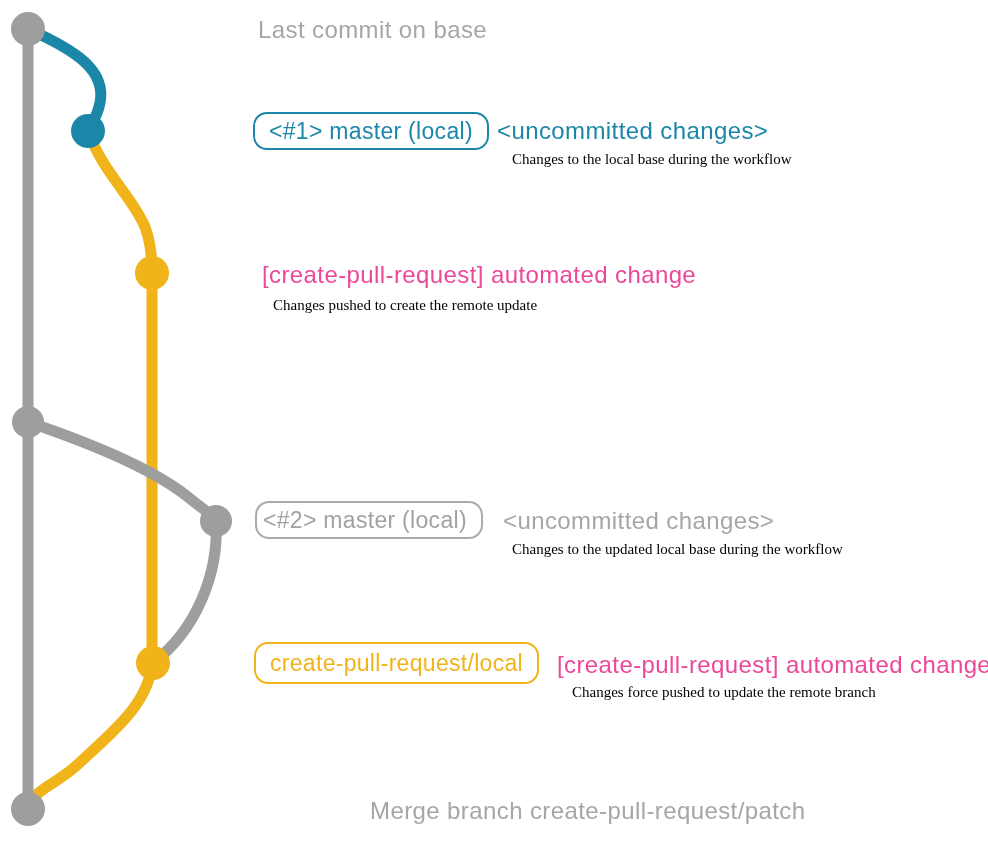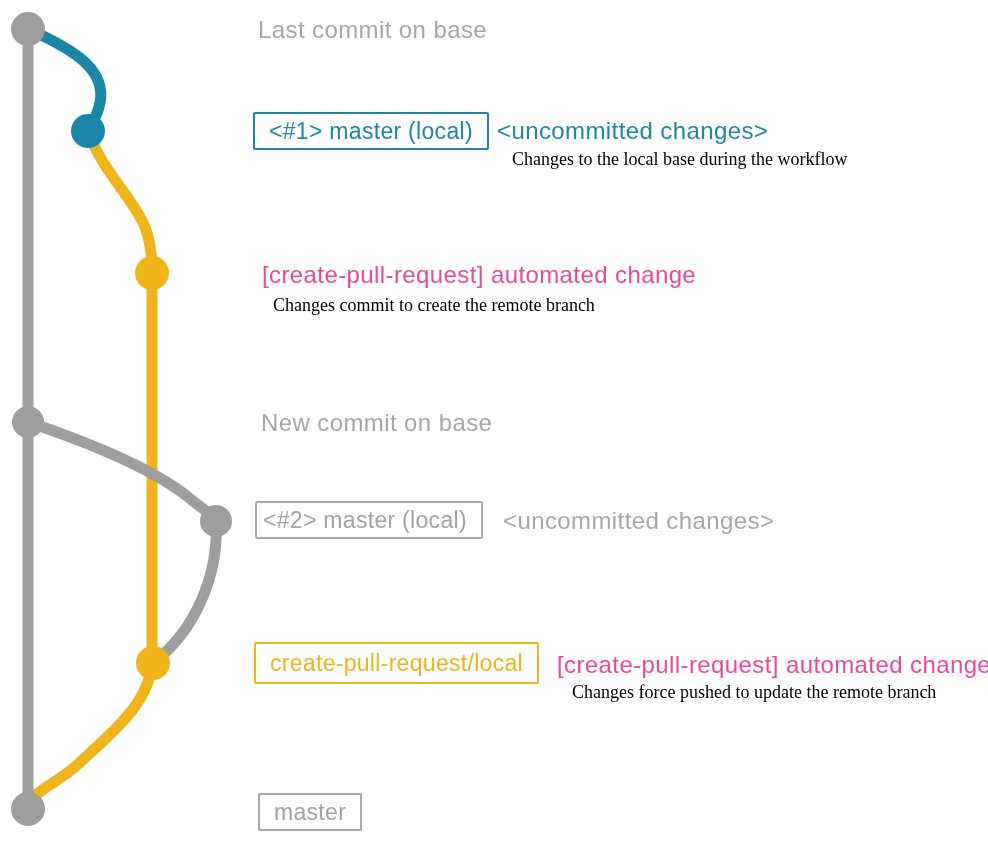--- a/index.html
+++ b/index.html
@@ -15,34 +15,34 @@
   .graph-svg path { fill: none; stroke-width: 11; stroke-linecap: round; }
   .abs { position: absolute; white-space: nowrap; }
   .heading { font-size: 24px; letter-spacing: 0.4px; line-height: 28px; }
   .t-gray  { color: #a6a6a6; }
   .t-teal  { color: #1b87a8; }
   .t-yellow{ color: #ec4899; }
   .desc {
     position: absolute;
     white-space: nowrap;
     font-family: "Liberation Serif", serif;
-    font-size: 18px;
+    font-size: 15px;
     color: #000000;
     line-height: 23px;
   }
   .pill {
     position: absolute;
     display: inline-flex;
     align-items: center;
     justify-content: center;
     box-sizing: border-box;
     height: 38px;
     padding: 0 14px;
     border: 2px solid;
-    border-radius: 2px;
+    border-radius: 14px;
     font-size: 23px;
     letter-spacing: 0.3px;
     white-space: nowrap;
     background: #ffffff;
   }
   .pill-teal   { color: #1b87a8; border-color: #1b87a8; }
   .pill-gray   { color: #a2a2a2; border-color: #aaaaaa; }
   .pill-yellow { color: #f0b41a; border-color: #f0b41a; height: 42px; }
 </style>
 </head>
@@ -71,26 +71,26 @@
     <circle cx="28" cy="809" r="17" fill="#9e9e9e"></circle>
   </svg>
 
   <div class="abs heading t-gray" style="left:258px; top:16px;">Last commit on base</div>
 
   <div class="pill pill-teal" style="left:253px; top:112px;">&lt;#1&gt; master (local)</div>
   <div class="abs heading t-teal" style="left:497px; top:117px;">&lt;uncommitted changes&gt;</div>
   <div class="desc" style="left:512px; top:148px;">Changes to the local base during the workflow</div>
 
   <div class="abs heading t-yellow" style="left:262px; top:261px;">[create-pull-request] automated change</div>
-  <div class="desc" style="left:273px; top:294px;">Changes commit to create the remote branch</div>
+  <div class="desc" style="left:273px; top:294px;">Changes pushed to create the remote update</div>
 
-  <div class="abs heading t-gray" style="left:261px; top:409px;">New commit on base</div>
 
   <div class="pill pill-gray" style="left:255px; top:501px;padding-left:6px;">&lt;#2&gt; master (local)</div>
   <div class="abs heading t-gray" style="left:503px; top:507px;">&lt;uncommitted changes&gt;</div>
+  <div class="desc" style="left:512px; top:538px;">Changes to the updated local base during the workflow</div>
 
   <div class="pill pill-yellow" style="left:254px; top:642px;">create-pull-request/local</div>
   <div class="abs heading t-yellow" style="left:557px; top:651px;">[create-pull-request] automated change</div>
   <div class="desc" style="left:572px; top:681px;text-align:center;">Changes force pushed to update the remote branch</div>
 
-  <div class="pill pill-gray" style="left:258px; top:793px;">master</div>
+  <div class="abs heading t-gray" style="left:370px; top:797px;">Merge branch create-pull-request/patch</div>
 
 </div>
 
 </body></html>

